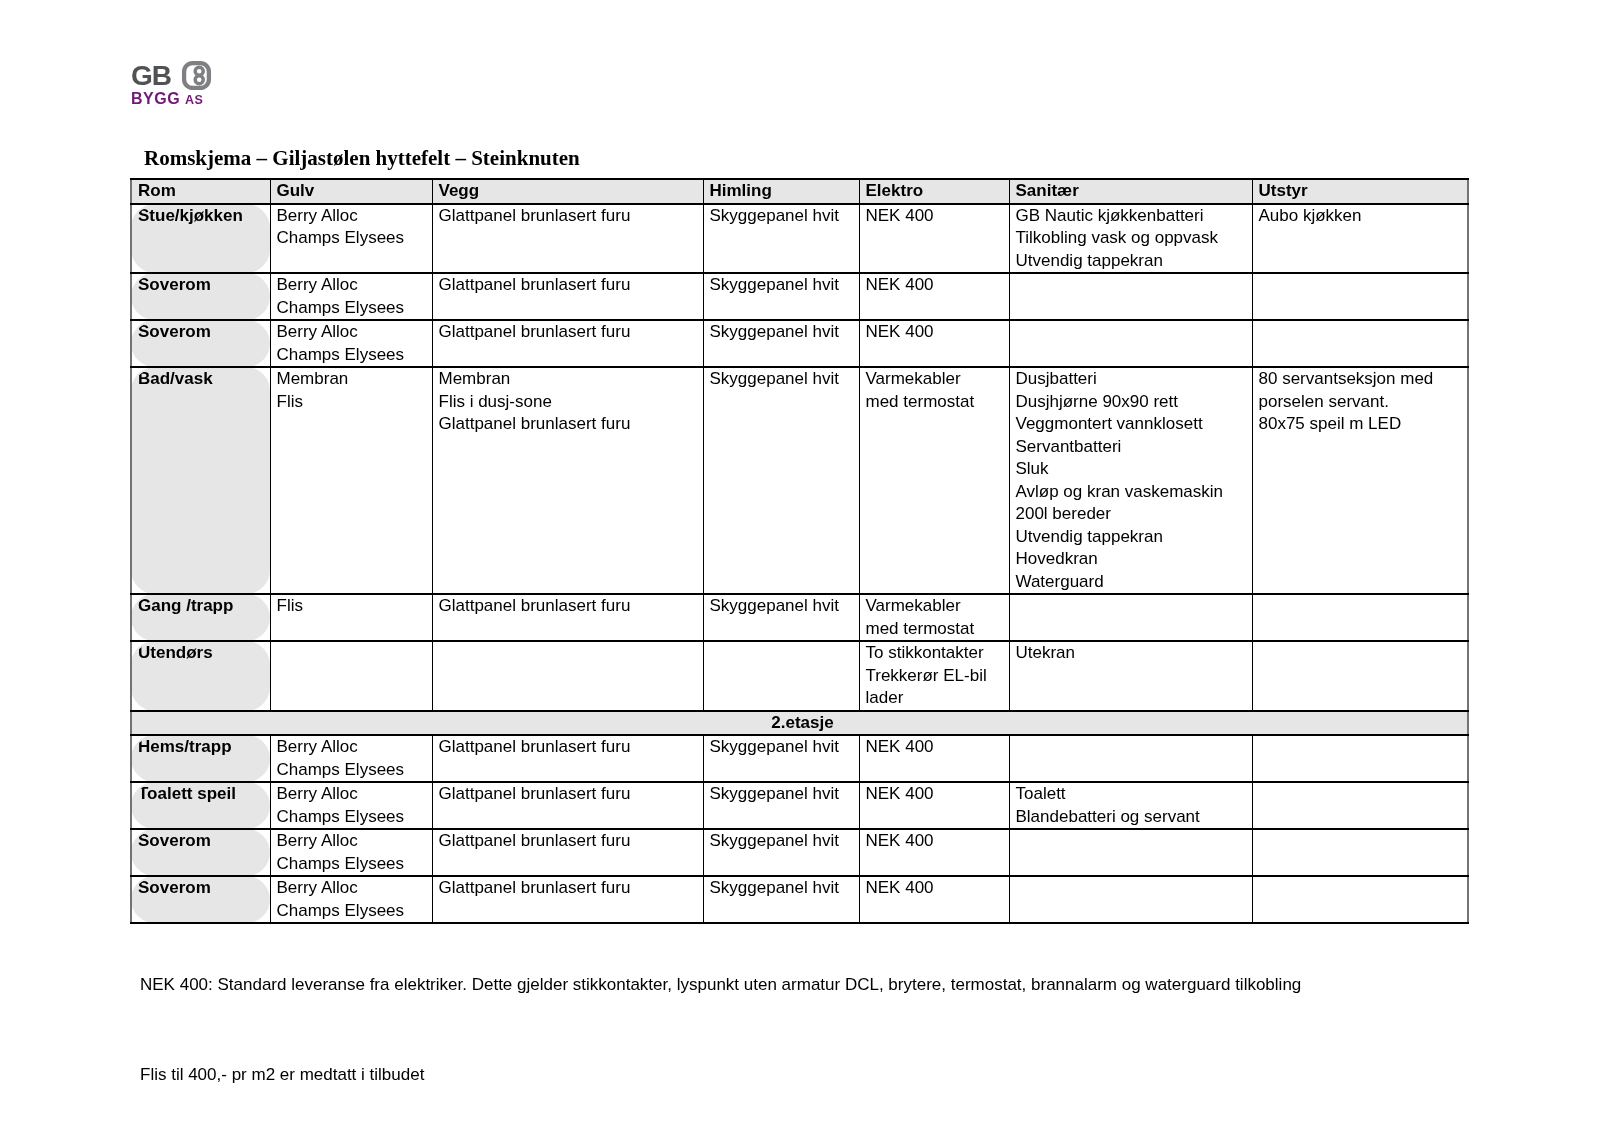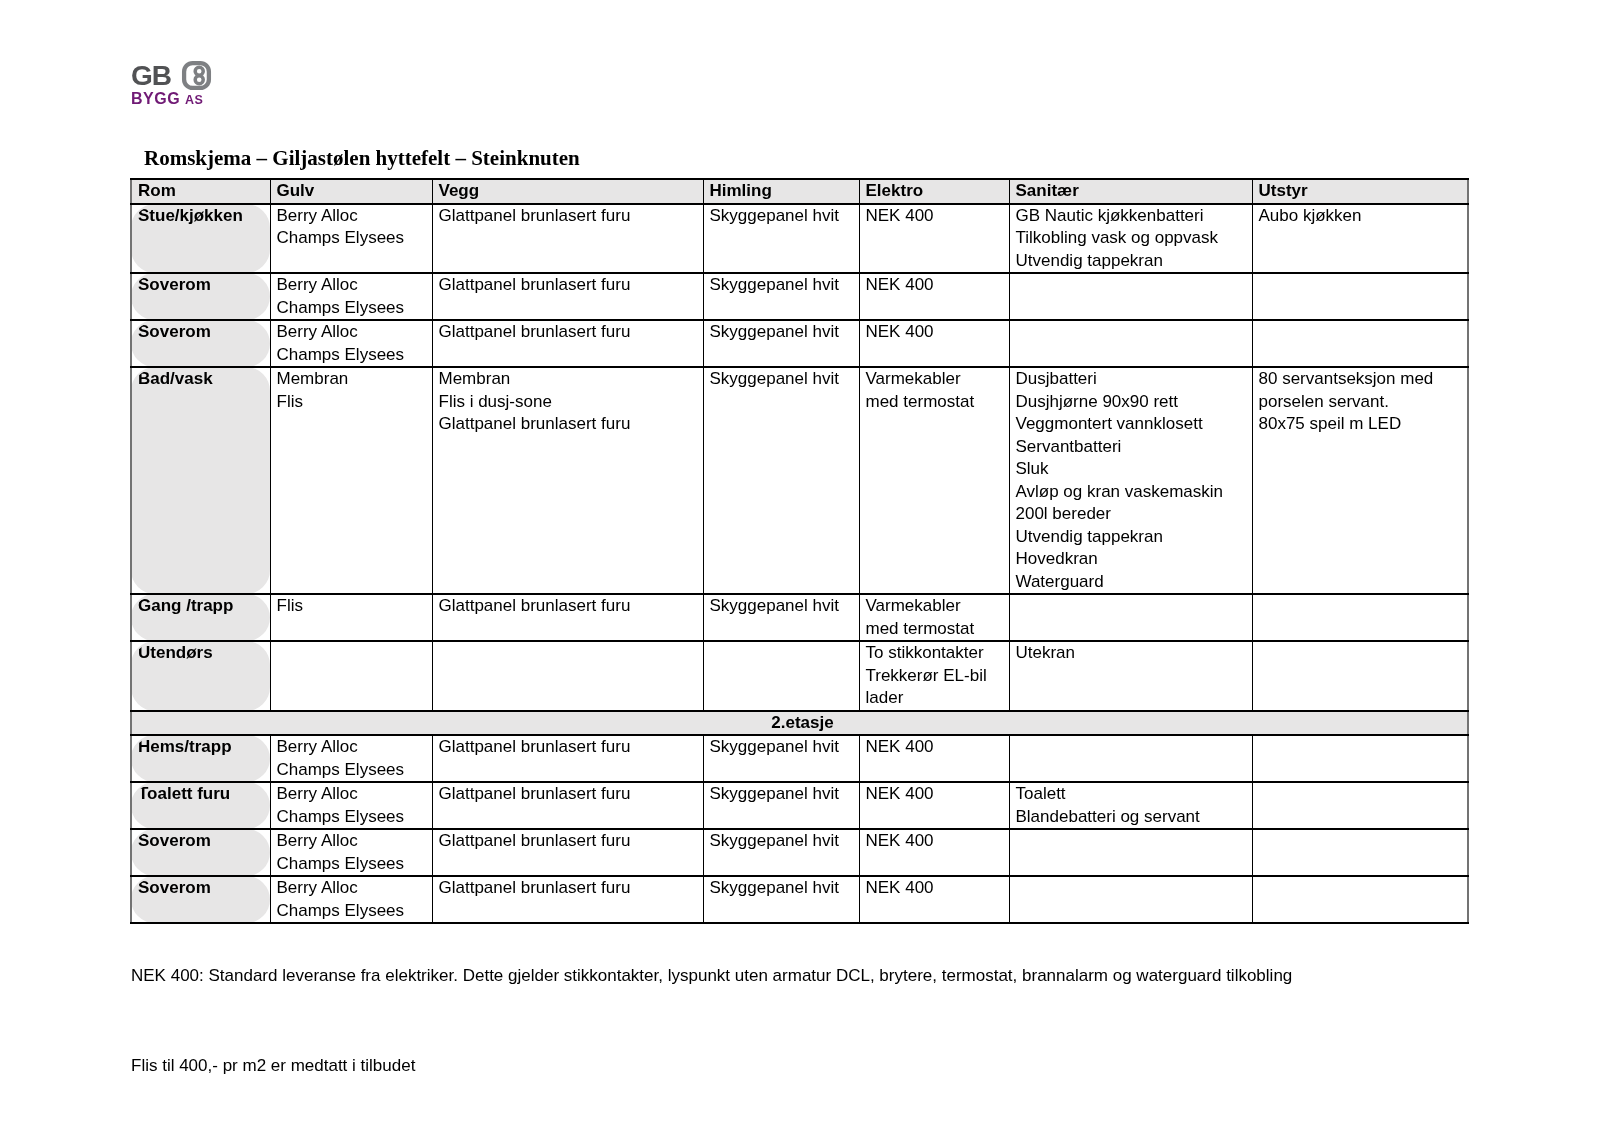--- a/index.html
+++ b/index.html
@@ -38,21 +38,21 @@
   }
   col.c-rom    { width:139px; }
   col.c-gulv   { width:162px; }
   col.c-vegg   { width:271px; }
   col.c-himling{ width:156px; }
   col.c-elektro{ width:150px; }
   col.c-sanitaer{ width:243px; }
   col.c-utstyr { width:216px; }
 
   
-  .note { position:absolute; left:131px; margin:0; font-size:17px; }
+  .note { position:absolute; left:131px; margin:9px; font-size:17px; }
   .note-1 { top:966px; }
   .note-2 { top:1056px; }
 </style>
 </head>
 <body>
 
 <div class="page">
 
   <div class="logo">
     <div class="logo-top">
@@ -237,21 +237,21 @@
           <td>
             <div>Skyggepanel hvit</div>
           </td>
           <td>
             <div>NEK 400</div>
           </td>
           <td></td>
           <td></td>
         </tr>
         <tr>
-          <td class="rom">Toalett furu</td>
+          <td class="rom">Toalett speil</td>
           <td>
             <div>Berry Alloc</div>
             <div>Champs Elysees</div>
           </td>
           <td>
             <div>Glattpanel brunlasert furu</div>
           </td>
           <td>
             <div>Skyggepanel hvit</div>
           </td>

